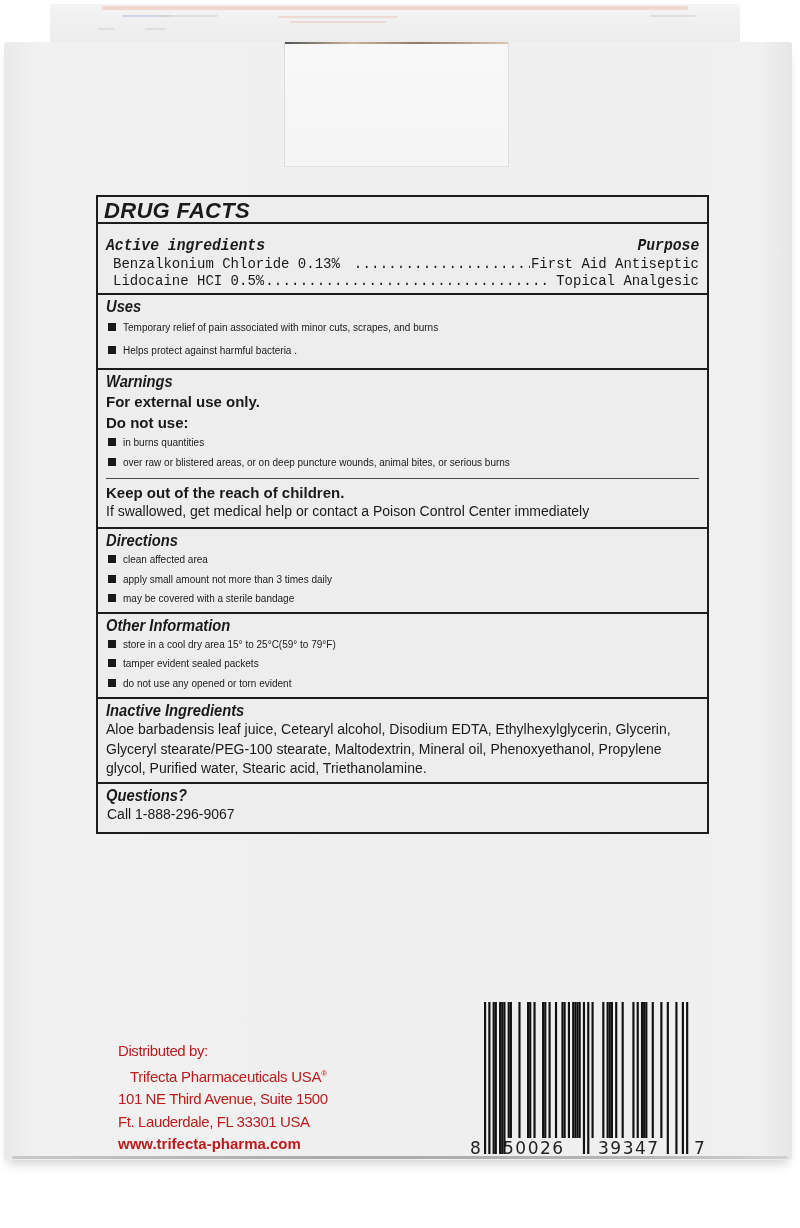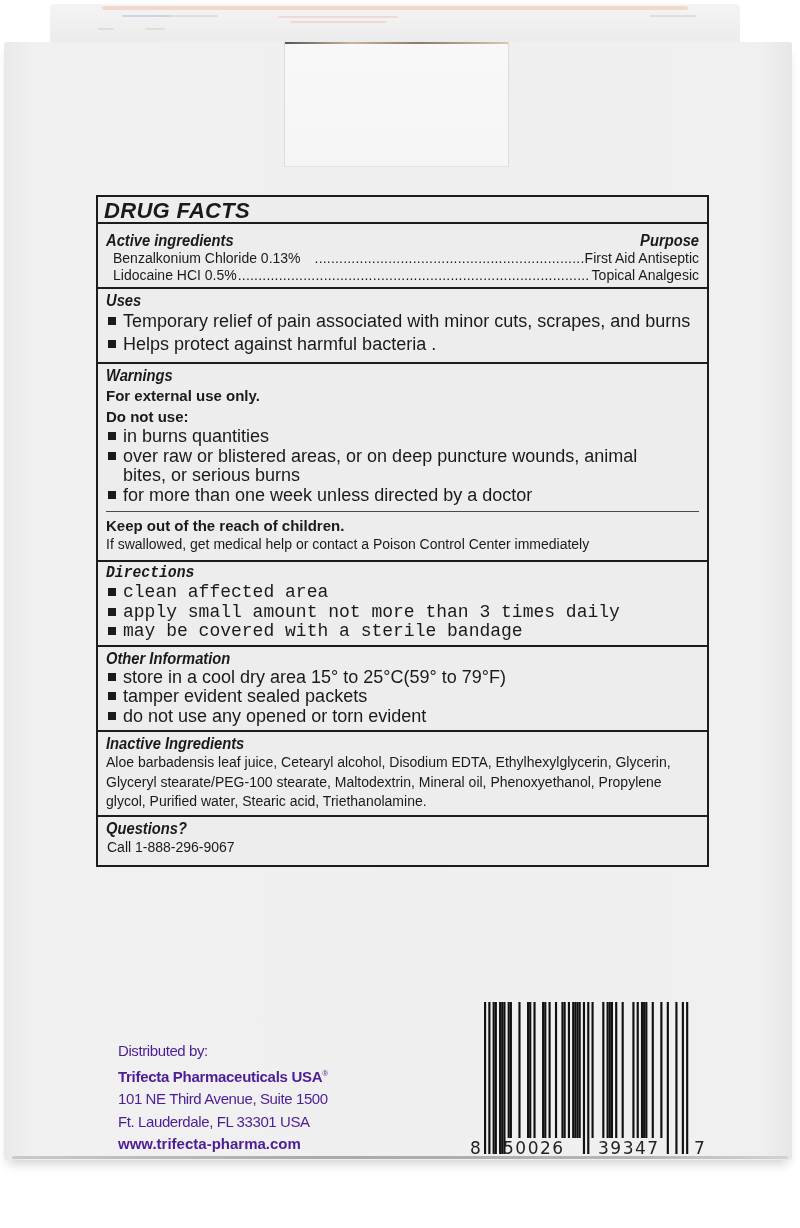--- a/index.html
+++ b/index.html
@@ -118,21 +118,21 @@
     .active-row .dots {
       flex: 1;
       overflow: hidden;
       white-space: nowrap;
       margin: 0 1px;
       letter-spacing: .2px;
     }
     .active-row .purpose { white-space: nowrap; }
     .bullet {
       display: flex;
-      font-size: 18px;
+      font-size: 10px;
       line-height: 19px;
     }
     .bullet .sq {
       flex: 0 0 auto;
       width: 8px; height: 8px;
       background: #1a1a1a;
       margin: 5px 7px 0 2px;
     }
     .bullet.tight { line-height: 19.5px; }
     .uses .bullet { line-height: 23px; }
@@ -155,23 +155,23 @@
       font-size: 14px;
       line-height: 19.5px;
     }
 
     
     .dist {
       position: absolute;
       left: 118px; top: 1040px;
       font-size: 15px;
       line-height: 22.5px;
-      color: #4c1d95;
-    }
-    .dist .co { font-weight: bold; letter-spacing: -.3px; }
+      color: #b91c1c;
+    }
+    .dist .co { font-weight: normal; letter-spacing: -.3px; margin-left: 12px; }
     .dist .url { font-weight: bold; }
     .dist sup { font-size: 8px; }
     .dist .cond { letter-spacing: -.4px; }
 
     
     .barcode {
       position: absolute;
       left: 470px; top: 1000px;
       width: 240px; height: 168px;
     }
@@ -199,21 +199,21 @@
   <div class="faint grey" style="left:600px;top:11px;width:46px;"></div>
 </div>
 <div class="box"></div>
 <div class="box-bottom-edge"></div>
 <div class="flap"></div>
 
 <div class="facts">
 
   <div class="sec facts-title">DRUG FACTS</div>
 
-  <div class="sec" style="padding-top:7px;padding-bottom:3px;">
+  <div class="sec" style="padding-top:13px;padding-bottom:3px;font-family:Liberation Mono, monospace;">
     <div class="active-head">
       <span class="sec-head">Active ingredients</span>
       <span class="sec-head" style="transform-origin:right center;">Purpose</span>
     </div>
     <div class="active-row">
       <span class="name">Benzalkonium Chloride 0.13%</span>
       <span class="dots" style="margin-left:14px;">................................................................................................</span>
       <span class="purpose">First Aid Antiseptic</span>
     </div>
     <div class="active-row">
@@ -240,30 +240,26 @@
     <div class="bold-line">For external use only.</div>
     <div class="bold-line">Do not use:</div>
     <div class="bullet tight">
       <span class="sq"></span>
       <span>in burns quantities</span>
     </div>
     <div class="bullet tight">
       <span class="sq"></span>
       <span style="max-width:560px;">over raw or blistered areas, or on deep puncture wounds, animal bites, or serious burns</span>
     </div>
-    <div class="bullet tight">
-      <span class="sq"></span>
-      <span>for more than one week unless directed by a doctor</span>
-    </div>
     <div class="thin-rule"></div>
     <div class="bold-line" style="line-height:19px;">Keep out of the reach of children.</div>
     <div class="plain">If swallowed, get medical help or contact a Poison Control Center immediately</div>
   </div>
 
-  <div class="sec" style="padding-bottom:3px;font-family:Liberation Mono, monospace;">
+  <div class="sec" style="padding-bottom:3px;">
     <div class="sec-head">Directions</div>
     <div class="bullet tight">
       <span class="sq"></span>
       <span>clean affected area</span>
     </div>
     <div class="bullet tight">
       <span class="sq"></span>
       <span>apply small amount not more than 3 times daily</span>
     </div>
     <div class="bullet tight">

